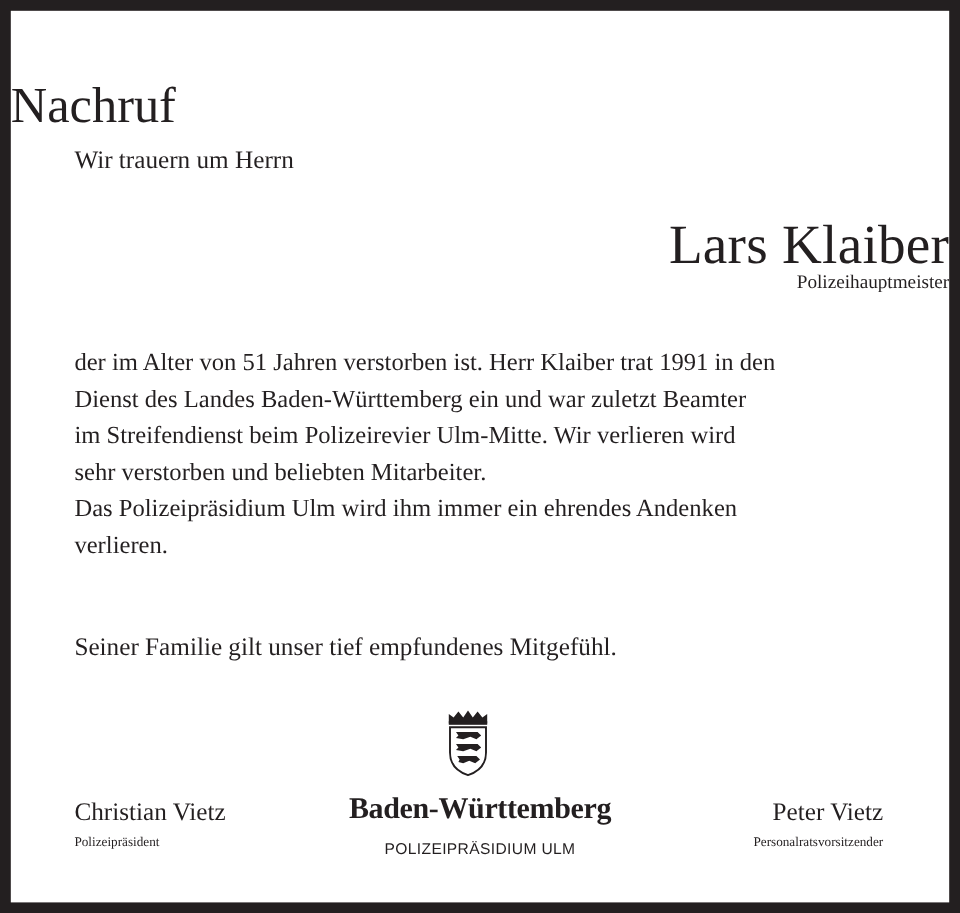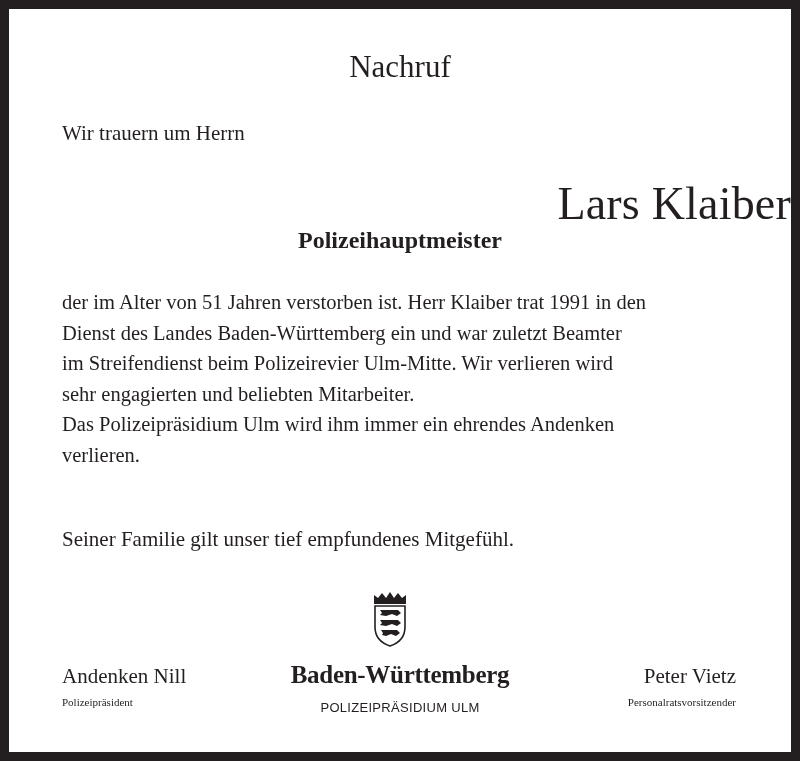--- a/index.html
+++ b/index.html
@@ -2,24 +2,24 @@
 <html><head>
   <meta charset="utf-8">
   <style>
     html, body { margin: 0; padding: 0; }
     body { width: 800px; height: 761px; background: #231f20; overflow: hidden; position: relative; }
     .page {
       position: absolute; left: 9px; top: 9px; width: 782px; height: 743px;
       background: #ffffff; color: #231f20;
       font-family: "Liberation Serif", "DejaVu Serif", serif;
     }
-    .title { position: absolute; top: 40px; left: 0; width: 100%; text-align: center; font-size: 31px; }
+    .title { position: absolute; top: 56px; left: 0; width: 100%; font-size: 42px; }
     .intro { position: absolute; top: 112px; left: 53px; font-size: 21px; }
     .name { position: absolute; top: 168px; left: 0; width: 100%; text-align: right; font-size: 46px; letter-spacing: 0.2px; }
-    .rank { position: absolute; top: 218px; left: 0; width: 100%; text-align: center; font-size: 24px; font-weight: bold; }
+    .rank { position: absolute; top: 218px; left: 0; width: 100%; text-align: right; font-size: 16px; }
     .body-text { position: absolute; top: 278px; left: 53px; width: 690px; font-size: 20.5px; line-height: 30.5px; }
     .body-text div { white-space: nowrap; }
     .closing { position: absolute; top: 518px; left: 53px; font-size: 21px; }
     .emblem { position: absolute; left: 361px; top: 582px; width: 40px; height: 56px; }
     .sig { position: absolute; font-size: 21px; }
     .sig-role { position: absolute; font-size: 11px; }
     .sig-left-name { top: 655px; left: 53px; }
     .sig-left-role { top: 687px; left: 53px; }
     .sig-right-name { top: 655px; right: 55px; text-align: right; }
     .sig-right-role { top: 687px; right: 55px; text-align: right; }
@@ -32,40 +32,40 @@
 <div class="page">
   <div class="title">Nachruf</div>
   <div class="intro">Wir trauern um Herrn</div>
   <div class="name">Lars Klaiber</div>
   <div class="rank">Polizeihauptmeister</div>
 
   <div class="body-text">
     <div>der im Alter von 51 Jahren verstorben ist. Herr Klaiber trat 1991 in den</div>
     <div>Dienst des Landes Baden-Württemberg ein und war zuletzt Beamter</div>
     <div>im Streifendienst beim Polizeirevier Ulm-Mitte. Wir verlieren wird</div>
-    <div>sehr engagierten und beliebten Mitarbeiter.</div>
+    <div>sehr verstorben und beliebten Mitarbeiter.</div>
     <div>Das Polizeipräsidium Ulm wird ihm immer ein ehrendes Andenken</div>
     <div>verlieren.</div>
   </div>
 
   <div class="closing">Seiner Familie gilt unser tief empfundenes Mitgefühl.</div>
 
   <svg class="emblem" viewBox="0 0 40 56">
 
     <path d="M4 12 L4 4 L8 7 L12 2 L16 7 L20 1 L24 7 L28 2 L32 7 L36 4 L36 12 Z" fill="#231f20"></path>
     <rect x="4" y="10" width="32" height="3" fill="#231f20"></rect>
 
     <path d="M5 15 L35 15 L35 36 Q35 50 20 55 Q5 50 5 36 Z" fill="#ffffff" stroke="#231f20" stroke-width="1.6"></path>
 
     <path d="M10 19 L28 19 L31 22 L27 25 L22 23 L16 25 L10 24 L12 22 Z" fill="#231f20"></path>
     <path d="M10 29 L28 29 L31 32 L27 35 L22 33 L16 35 L10 34 L12 32 Z" fill="#231f20"></path>
     <path d="M11 39 L27 39 L30 42 L26 45 L21 43 L16 45 L12 44 L13 42 Z" fill="#231f20"></path>
   </svg>
 
-  <div class="sig sig-left-name">Andenken Nill</div>
+  <div class="sig sig-left-name">Christian Vietz</div>
   <div class="sig-role sig-left-role">Polizeipräsident</div>
 
   <div class="brand">Baden-Württemberg</div>
   <div class="brand-sub">POLIZEIPRÄSIDIUM ULM</div>
 
   <div class="sig sig-right-name">Peter Vietz</div>
   <div class="sig-role sig-right-role">Personalratsvorsitzender</div>
 </div>
 
 </body></html>

